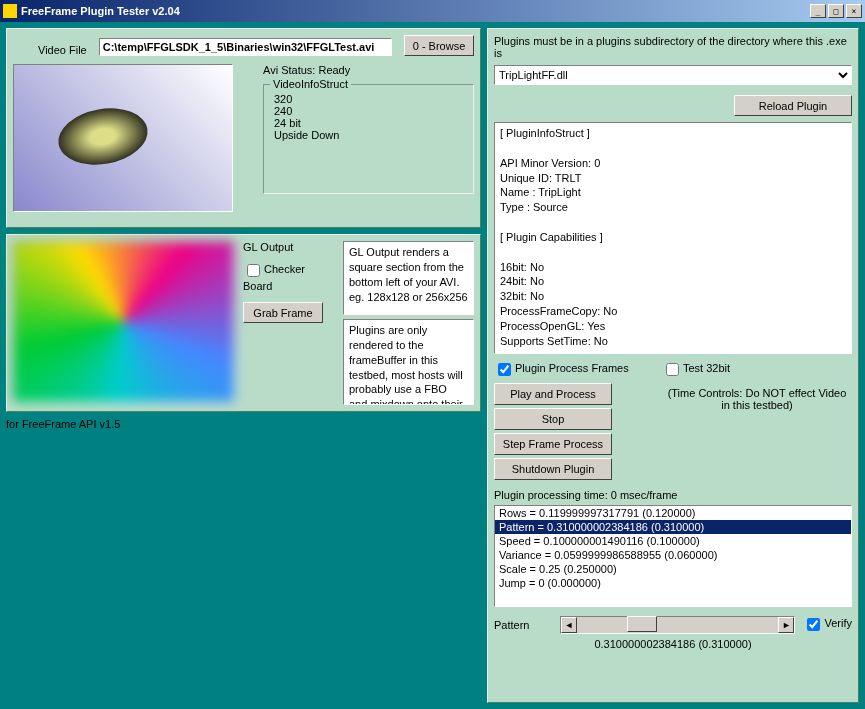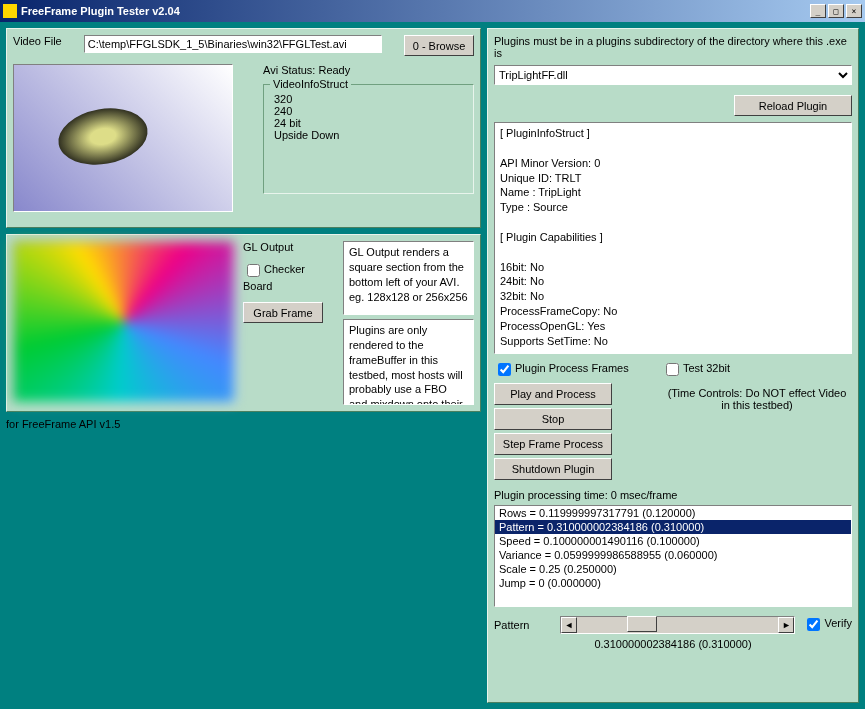--- a/index.html
+++ b/index.html
@@ -96,23 +96,23 @@
   <div class="titlebar-text">FreeFrame Plugin Tester v2.04</div>
   <div class="winbtn">_</div>
   <div class="winbtn">□</div>
   <div class="winbtn">×</div>
 </div>
 
 <div class="main">
   <div class="left">
 
     <div class="panel" style="height:200px;">
-      <div style="display:flex; align-items:flex-start; gap:22px;">
+      <div style="display:flex; align-items:flex-end; gap:12px;margin-left:25px;">
         <span>Video File</span>
-        <input class="input-text" style="flex: 1 1 0%;" value="C:\temp\FFGLSDK_1_5\Binaries\win32\FFGLTest.avi">
+        <input class="input-text" style="flex: 1 1 0%; font-weight: bold;" value="C:\temp\FFGLSDK_1_5\Binaries\win32\FFGLTest.avi">
         <button class="btn">0 - Browse</button>
       </div>
       <div style="display:flex; gap:10px; margin-top:8px;">
         <div class="imgbox previewA" style="width:220px; height:148px;"></div>
         <div style="flex:1;padding-left:20px;">
           <div>Avi Status: Ready</div>
           <div class="fieldset" style="margin-top:8px; height:110px;">
             <span class="legend">VideoInfoStruct</span>
             <div id="vis-lines">
                 <div>320</div>

